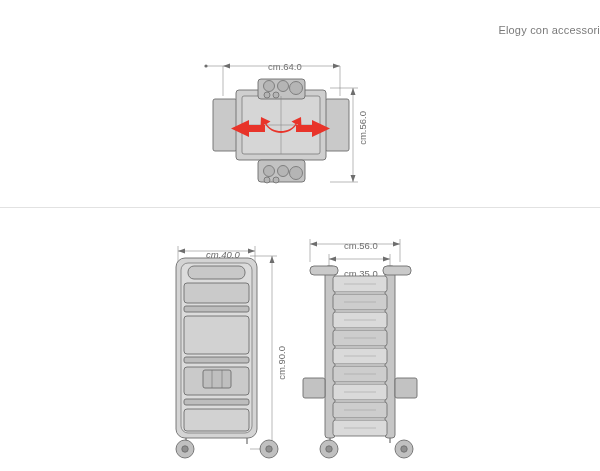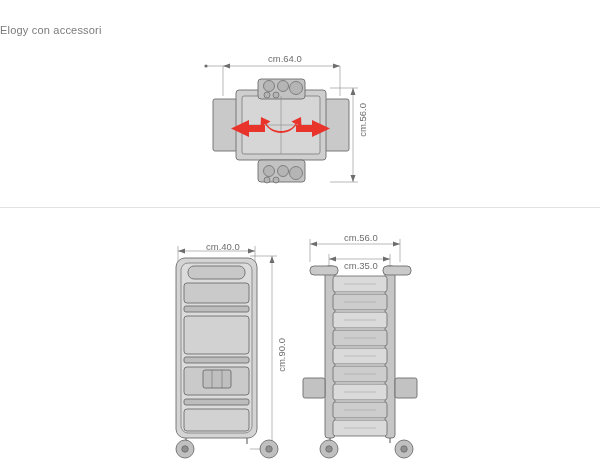--- a/index.html
+++ b/index.html
@@ -19,30 +19,31 @@
     position: absolute;
     left: 0; top: 0;
     width: 600px;
     height: 471px;
   }
   .title {
     position: absolute;
     left: 0;
     top: 24px;
     width: 600px;
-    text-align: left;
+    text-align: right;
     font-size: 11px;
     color: #7a7a7a;
     letter-spacing: 0.2px;
   }
   .dim-label {
     position: absolute;
     font-size: 9.5px;
     color: #6e6e6e;
     white-space: nowrap;
+    margin-top: 8px;
   }
   .dim-label.vertical {
     writing-mode: vertical-rl;
     transform: rotate(180deg);
   }
   svg {
     position: absolute;
     left: 0;
     top: 0;
     overflow: visible;
@@ -119,21 +120,21 @@
     <g fill="#e8342a" stroke="none">
       <path d="M265,125 L249,125 L249,120 L231,128.5 L249,137 L249,132 L265,132 Z"></path>
       <path d="M296,125 L312,125 L312,120 L330,128.5 L312,137 L312,132 L296,132 Z"></path>
       <path d="M281,133 C274,133 268,129 265,124 L260.5,127.5 L261,117 L270.5,121.5 L266.5,124 C269.5,128.5 275,131 281,131 Z"></path>
       <path d="M281,133 C288,133 294,129 297,124 L301.5,127.5 L301,117 L291.5,121.5 L295.5,124 C292.5,128.5 287,131 281,131 Z"></path>
     </g>
   </svg>
 
   <div class="sep"></div>
 
-  <div class="dim-label" style="left:206px; top:241px;">cm.40.0</div>
+  <div class="dim-label" style="left:206px; top:241px;font-style:italic;">cm.40.0</div>
   <div class="dim-label vertical" style="left:276px; top:338px;">cm.90.0</div>
 
   <svg width="600" height="471">
     <g stroke="#8a8a8a" stroke-width="0.6" fill="none">
       <line x1="178" y1="251" x2="255" y2="251"></line>
       <line x1="178" y1="246" x2="178" y2="268"></line>
       <line x1="255" y1="246" x2="255" y2="268"></line>
       <line x1="272" y1="256" x2="272" y2="449"></line>
       <line x1="250" y1="256" x2="277" y2="256"></line>
       <line x1="250" y1="449" x2="277" y2="449"></line>

